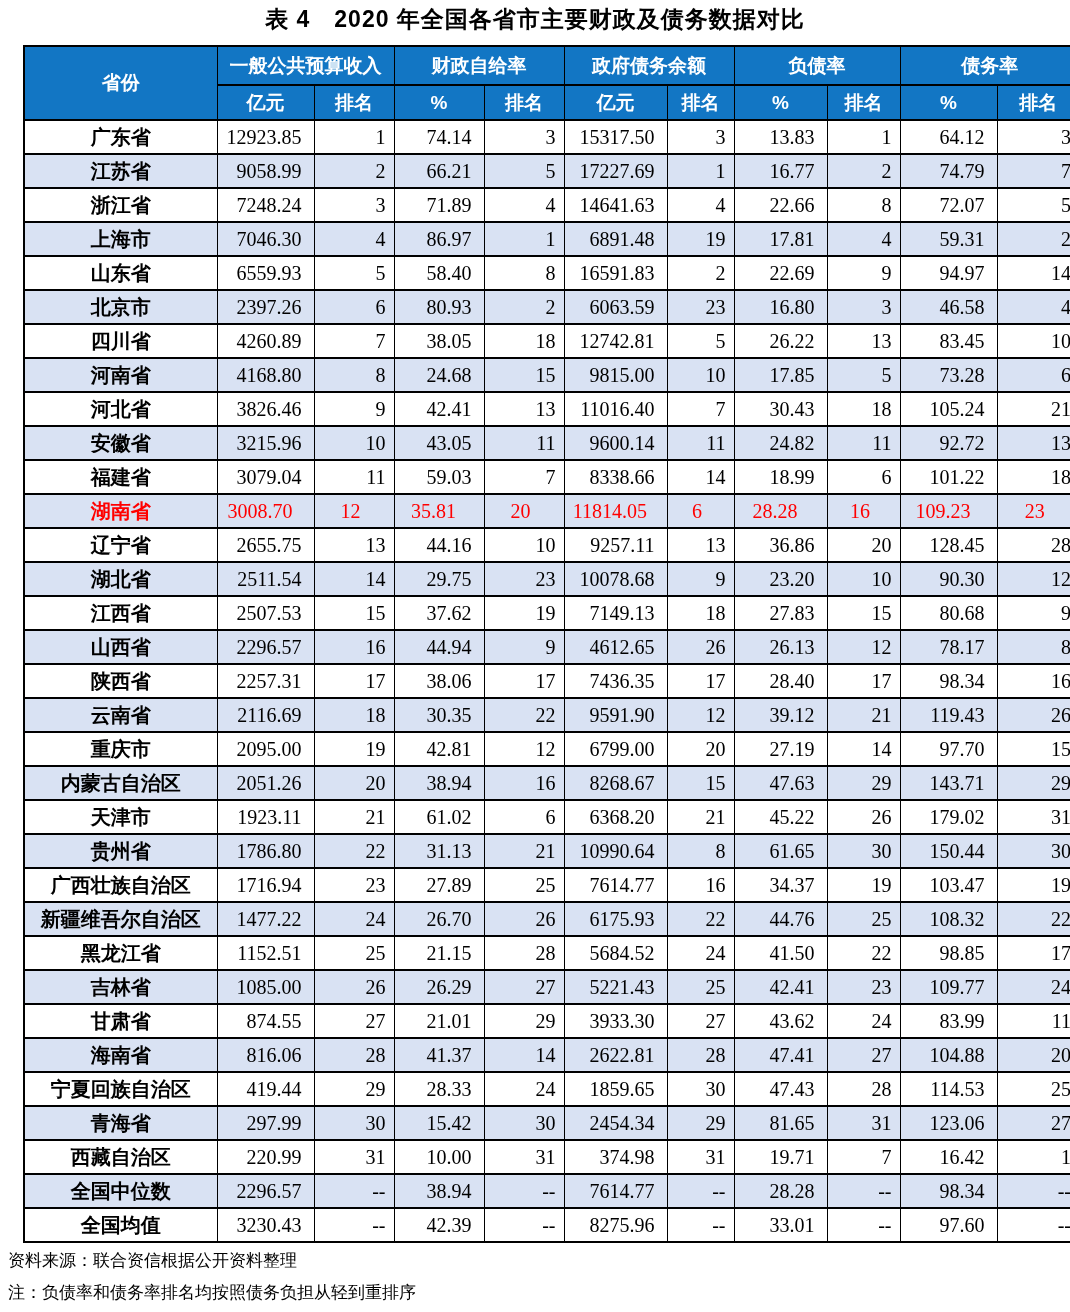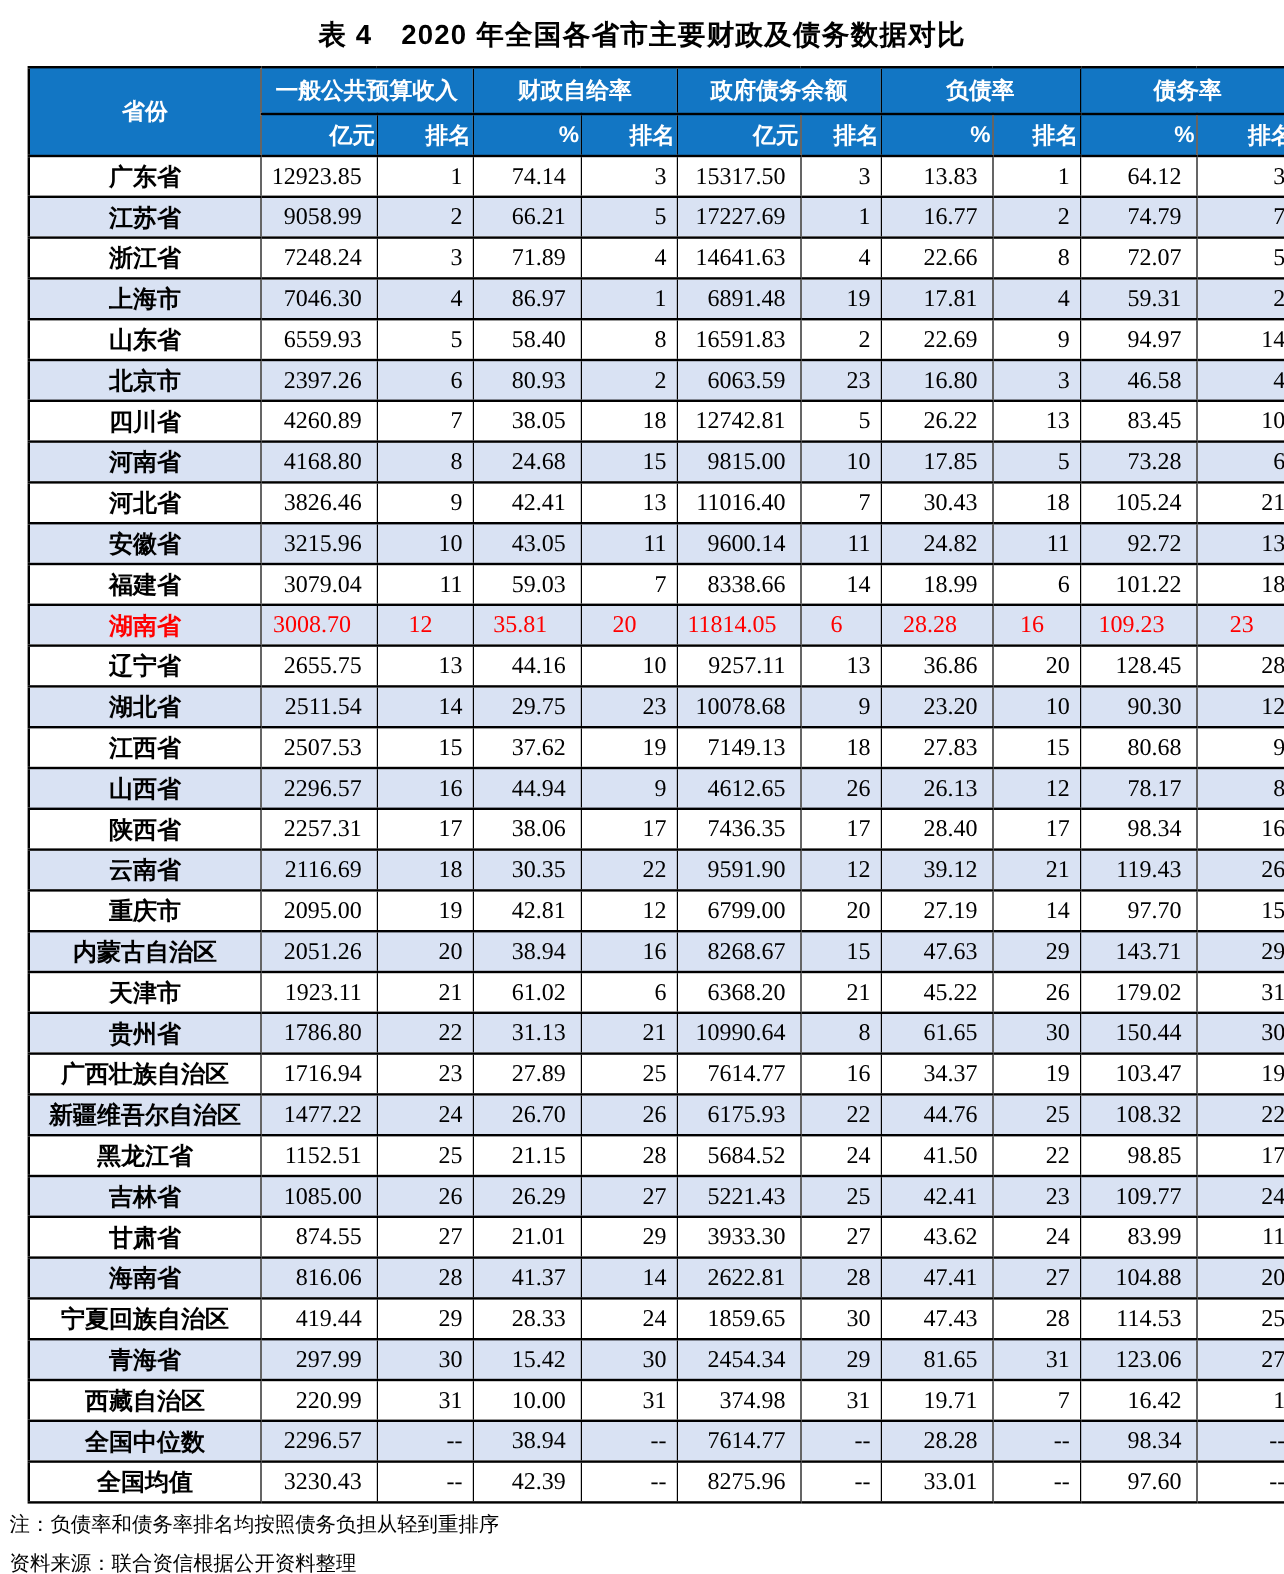--- a/index.html
+++ b/index.html
@@ -8,21 +8,21 @@
     --hl-color:#FF0000;
     --border:#000000;
   }
   html,body{margin:0;padding:0;background:#fff;}
   body{width:1070px;height:1312px;font-family:"Liberation Sans",sans-serif;color:#000;}
   .page{width:1070px;}
   .title{
     text-align:center;
     font-size:23px;
     font-weight:bold;
-    margin:14px 0 10px 0;
+    margin:4px 0 10px 0;
     letter-spacing:1px;
     font-family:"Liberation Sans",sans-serif;
   }
   table.fin{
     border-collapse:collapse;
     table-layout:fixed;
     width:1056px;
     margin-left:23px;
     border:2px solid var(--border);
   }
@@ -35,21 +35,21 @@
   }
   table.fin thead th{
     background:var(--header-bg);
     color:#fff;
     font-weight:bold;
     font-size:19px;
     text-align:center;
     font-family:"Liberation Sans",sans-serif;
   }
   table.fin thead tr.h1 th{height:35px;}
-  table.fin thead tr.h2 th{height:31px;text-align:right;}
+  table.fin thead tr.h2 th{height:31px;}
   table.fin tbody td{
     height:30px;
     font-size:20px;
   }
   td.prov{
     text-align:center;
     font-weight:bold;
     font-size:19px;
     font-family:Liberation Serif, serif;
   }
@@ -542,17 +542,17 @@
           <td class="rank">--</td>
           <td class="val">33.01</td>
           <td class="rank">--</td>
           <td class="val">97.60</td>
           <td class="rank">--</td>
         </tr>
       </tbody>
   </table>
 
   <div class="notes">
+    <p>资料来源：联合资信根据公开资料整理</p>
     <p>注：负债率和债务率排名均按照债务负担从轻到重排序</p>
-    <p>资料来源：联合资信根据公开资料整理</p>
   </div>
 
 </div>
 
 </body></html>

